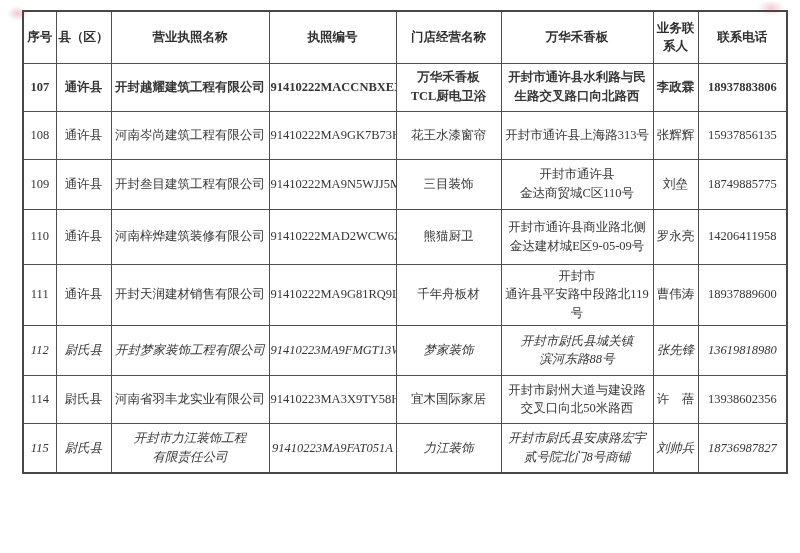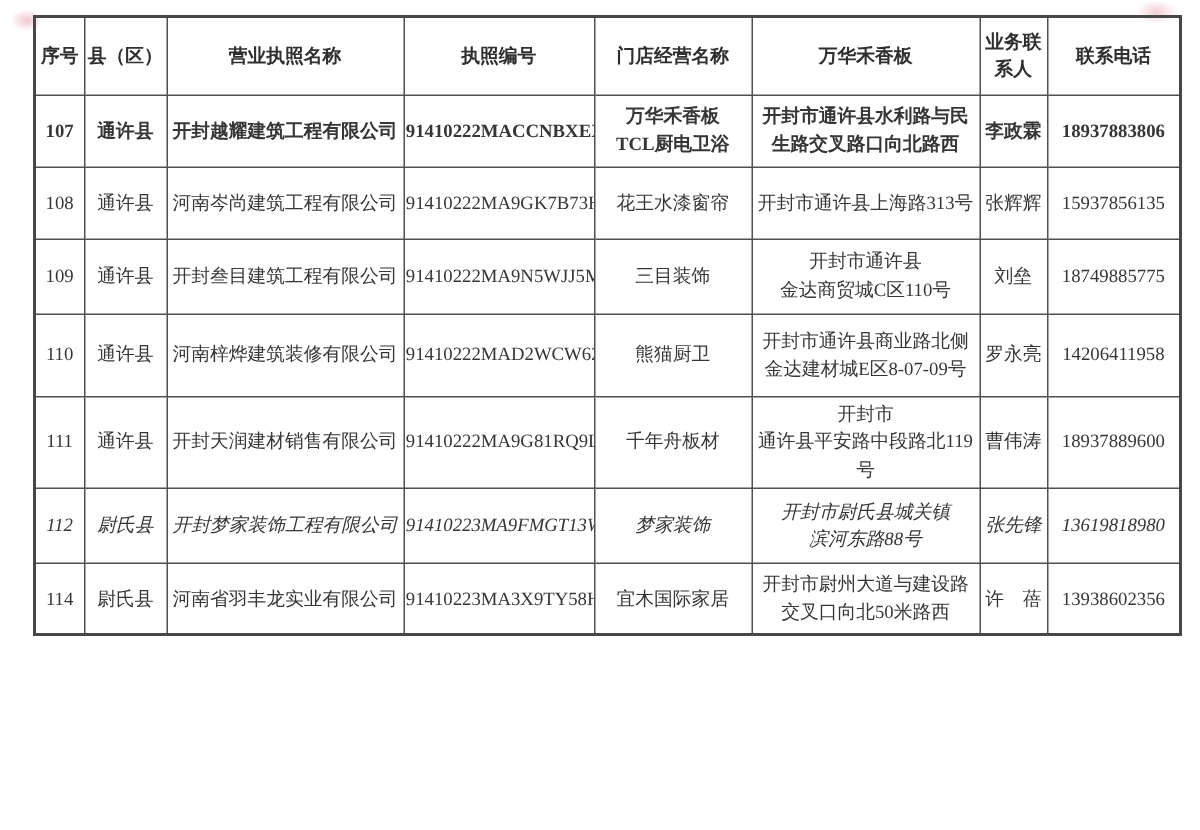--- a/index.html
+++ b/index.html
@@ -132,21 +132,21 @@
 金达商贸城C区110号</td>
           <td>刘垒</td>
           <td>18749885775</td>
         </tr>
         <tr>
           <td>110</td>
           <td>通许县</td>
           <td>河南梓烨建筑装修有限公司</td>
           <td>91410222MAD2WCW62C</td>
           <td>熊猫厨卫</td>
-          <td>开封市通许县商业路北侧金达建材城E区8-07-09号</td>
+          <td>开封市通许县商业路北侧金达建材城E区9-05-09号</td>
           <td>罗永亮</td>
           <td>14206411958</td>
         </tr>
         <tr>
           <td>111</td>
           <td>通许县</td>
           <td>开封天润建材销售有限公司</td>
           <td>91410222MA9G81RQ9L</td>
           <td>千年舟板材</td>
           <td>开封市
@@ -168,15 +168,26 @@
         <tr>
           <td>114</td>
           <td>尉氏县</td>
           <td>河南省羽丰龙实业有限公司</td>
           <td>91410223MA3X9TY58H</td>
           <td>宜木国际家居</td>
           <td>开封市尉州大道与建设路交叉口向北50米路西</td>
           <td>许　蓓</td>
           <td>13938602356</td>
         </tr>
+        <tr>
+          <td>115</td>
+          <td>尉氏县</td>
+          <td>开封市力江装饰工程
+有限责任公司</td>
+          <td>91410223MA9FAT051A</td>
+          <td>力江装饰</td>
+          <td>开封市尉氏县安康路宏宇贰号院北门8号商铺</td>
+          <td>刘帅兵</td>
+          <td>18736987827</td>
+        </tr>
       </tbody>
   </table>
 </div>
 
 </body></html>

